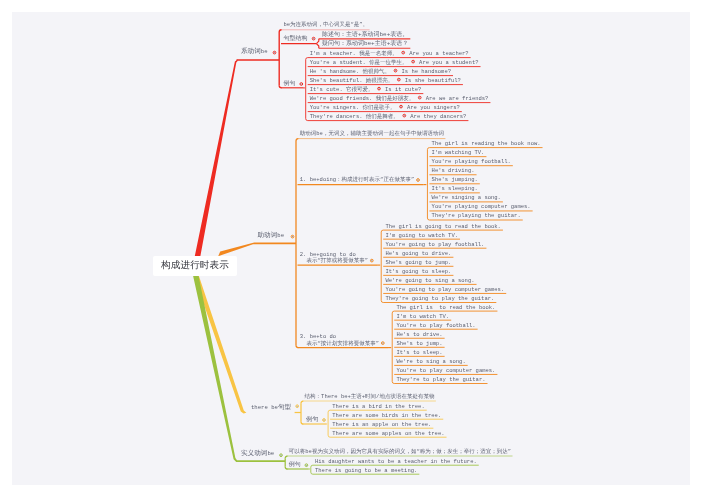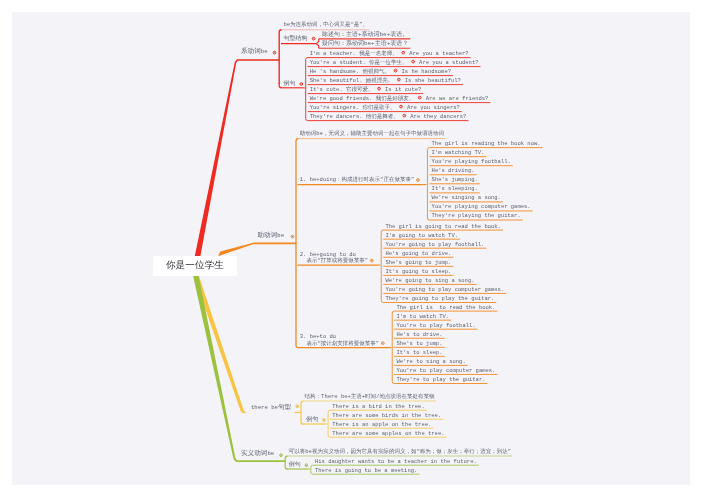--- a/index.html
+++ b/index.html
@@ -191,21 +191,21 @@
         <circle cx="306.4" cy="465.2" r="0.55" fill="#7d8aa8"></circle>
       </g>
       <path d="M308.6,469 H309.8" fill="none" stroke="#9cc13f" stroke-width="1.15" stroke-linecap="butt" stroke-linejoin="round"></path>
       <path d="M310.8,467.2V472.2" fill="none" stroke="#9cc13f" stroke-width="1" stroke-linecap="butt" stroke-linejoin="round" opacity="0.85"></path>
       <path d="M310.8,467.2Q310.8,465.2 312.8,465.2" fill="none" stroke="#9cc13f" stroke-width="1" stroke-linecap="butt" stroke-linejoin="round" opacity="0.85"></path>
       <path d="M310.8,472.2Q310.8,474.2 312.8,474.2" fill="none" stroke="#9cc13f" stroke-width="1" stroke-linecap="butt" stroke-linejoin="round" opacity="0.85"></path>
       <path d="M312.8,465.2H478.734375" fill="none" stroke="#9cc13f" stroke-width="1" stroke-linecap="butt" stroke-linejoin="round" opacity="0.85"></path>
       <path d="M312.8,474.2H419.328125" fill="none" stroke="#9cc13f" stroke-width="1" stroke-linecap="butt" stroke-linejoin="round" opacity="0.85"></path>
     </svg>
   <div id="nodes">
-      <div id="rootnode" style="left: 153px; top: 256px; width: 84px; height: 20px; line-height: 20px;">你是一位学生</div>
+      <div id="rootnode" style="left: 153px; top: 256px; width: 84px; height: 20px; line-height: 20px;">构成进行时表示</div>
       <div class="nd" style="top: 47.7px; left: 241px; font-size: 6.6px;">系动词<span class="lat">be</span></div>
       <div class="nd" style="top: 21.2px; left: 283.4px;">be为连系动词，中心词又是“是”。</div>
       <div class="nd" style="top: 35.2px; left: 283.4px; font-size: 6px;">句型结构</div>
       <div class="nd" style="top: 30.8px; left: 321.9px; font-size: 6px;">陈述句：主语+系动词be+表语。</div>
       <div class="nd" style="top: 40.2px; left: 321.9px; font-size: 6px;">疑问句：系动词be+主语+表语？</div>
       <div class="nd" style="top: 79.6px; left: 283.6px; font-size: 6px;">例句</div>
       <div class="nd" style="top: 50px; left: 309.7px;">I'm a teacher. 我是一名老师。</div>
       <div class="nd" style="top: 50px; left: 409.216px;">Are you a teacher?</div>
       <div class="nd" style="top: 59px; left: 309.7px;">You're a student. 你是一位学生。</div>
       <div class="nd" style="top: 59px; left: 419.122px;">Are you a student?</div>

